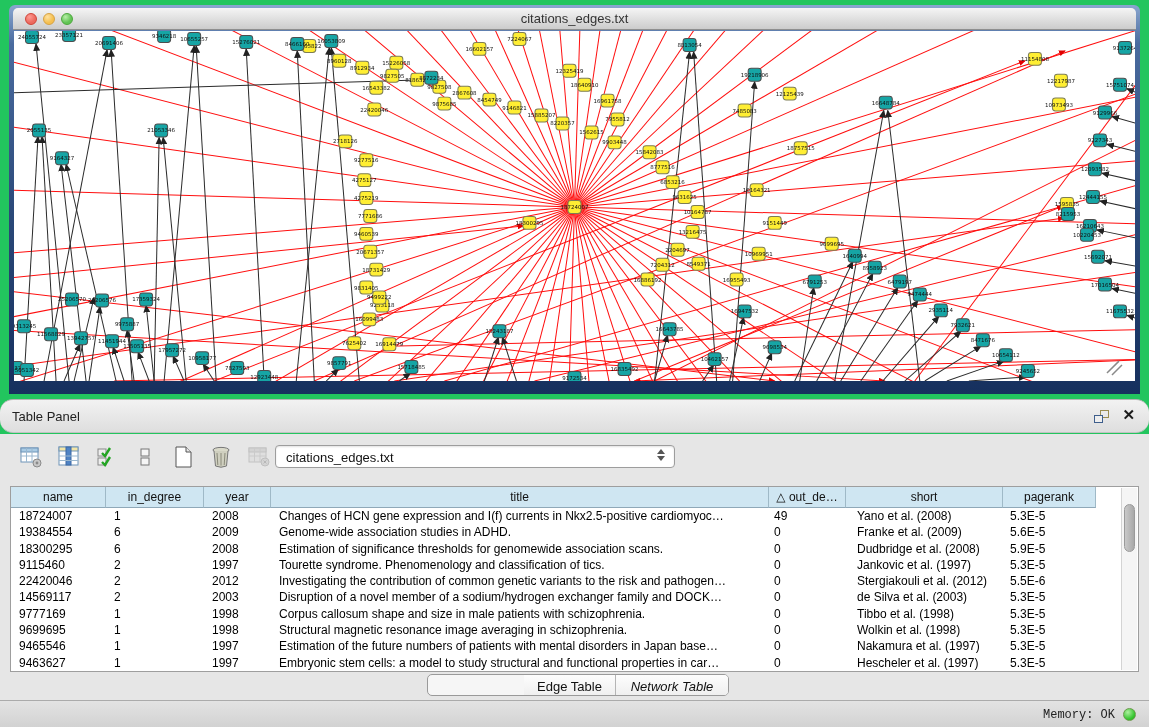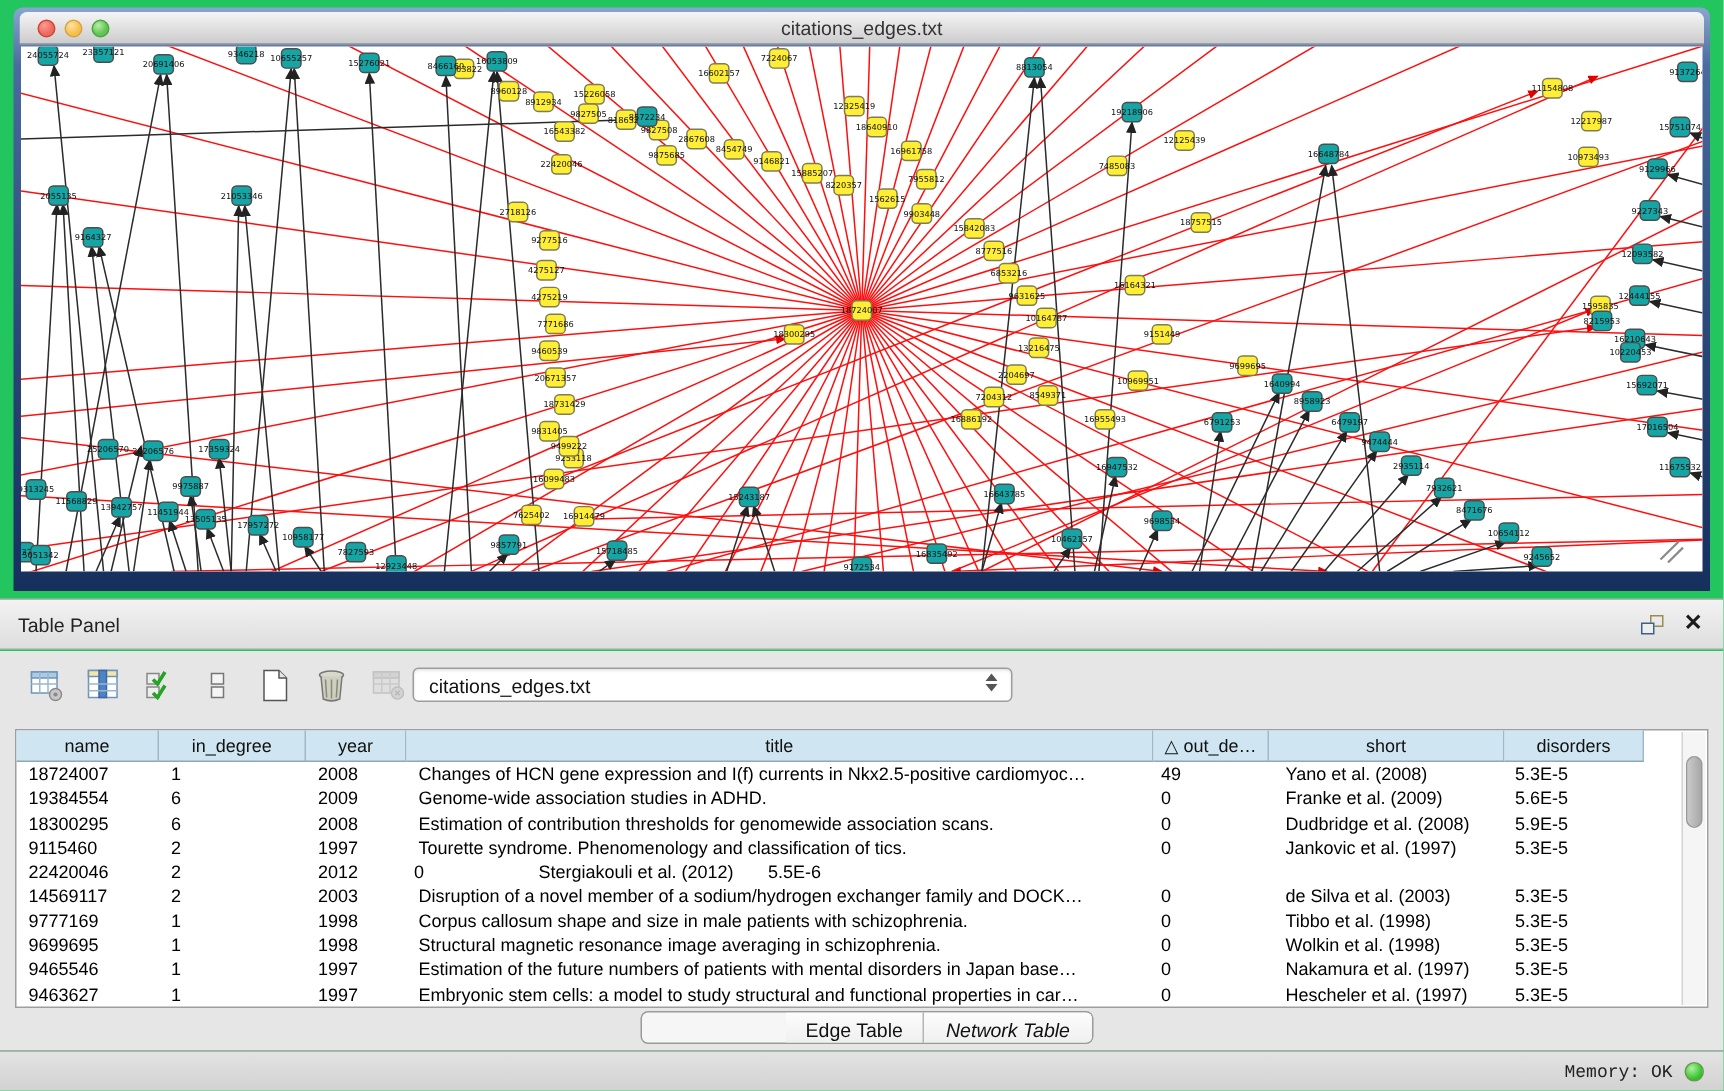--- a/index.html
+++ b/index.html
@@ -16,21 +16,21 @@
   .tl { position:absolute; top:5px; width:12px; height:12px; border-radius:50%; }
   #tl-close { left:12px;  background:radial-gradient(circle at 35% 30%,#ff9a92,#ec6a5e 60%); border:1px solid #d04437; }
   #tl-min   { left:30px;  background:radial-gradient(circle at 35% 30%,#ffe2a0,#f5bf4f 60%); border:1px solid #d6a243; }
   #tl-zoom  { left:48px;  background:radial-gradient(circle at 35% 30%,#b8eea8,#61c454 60%); border:1px solid #4ca73c; }
   #wtitle { position:absolute; left:0; right:0; top:3px; text-align:center; font-size:13px; color:#333; }
   #canvas { position:absolute; left:5px; right:5px; top:26px; bottom:13px; background:#ffffff; overflow:hidden; }
   #graph { width:100%; height:100%; display:block; }
 
   
   #panel-titlebar { position:absolute; left:0; top:399px; width:1149px; height:34px;
-    background:linear-gradient(#f2f2f2,#dedede); border-top:1px solid #b5b5b5; border-bottom:1px solid #c2c2c2; }
+    background:linear-gradient(#f2f2f2,#dedede); border-top:1px solid #b5b5b5; border-bottom:1px solid #c2c2c2;border-radius:13px; }
   #panel-title { position:absolute; left:12px; top:9px; font-size:13px; color:#222; }
   #panel-float { position:absolute; right:40px; top:10px; width:15px; height:13px; }
   #panel-float .back  { position:absolute; right:0; top:0; width:9px; height:8px; border:1px solid #9a8d52; }
   #panel-float .front { position:absolute; left:0; bottom:0; width:9px; height:8px; border:1px solid #3e5e8c; background:#eee; }
   #panel-close { position:absolute; right:14px; top:6px; font-size:15px; font-weight:bold; color:#1a1a1a; cursor:default; }
 
   #panel-body { position:absolute; left:0; top:434px; width:1149px; height:266px; background:#e6e6e6; }
 
   #toolbar { position:absolute; left:18px; top:6px; height:34px; display:flex; align-items:center; gap:12px; }
   .tbtn { width:26px; height:26px; display:flex; align-items:center; justify-content:center; }
@@ -808,21 +808,21 @@
     </div>
 
     <div id="tablebox">
       <div id="thead">
         <div class="th c0">name</div>
         <div class="th c1">in_degree</div>
         <div class="th c2">year</div>
         <div class="th c3">title</div>
         <div class="th c4"><span>△</span>&nbsp;<span>out_de…</span></div>
         <div class="th c5">short</div>
-        <div class="th c6">disorders</div>
+        <div class="th c6">pagerank</div>
       </div>
       <div id="tbody">
           <div class="tr">
             <div class="td c0">18724007</div>
             <div class="td c1">1</div>
             <div class="td c2">2008</div>
             <div class="td c3">Changes of HCN gene expression and I(f) currents in Nkx2.5-positive cardiomyoc…</div>
             <div class="td c4">49</div>
             <div class="td c5">Yano et al. (2008)</div>
             <div class="td c6">5.3E-5</div>
@@ -833,38 +833,39 @@
             <div class="td c2">2009</div>
             <div class="td c3">Genome-wide association studies in ADHD.</div>
             <div class="td c4">0</div>
             <div class="td c5">Franke et al. (2009)</div>
             <div class="td c6">5.6E-5</div>
           </div>
           <div class="tr">
             <div class="td c0">18300295</div>
             <div class="td c1">6</div>
             <div class="td c2">2008</div>
-            <div class="td c3">Estimation of contribution thresholds for genomewide association scans.</div>
+            <div class="td c3">Estimation of significance thresholds for genomewide association scans.</div>
             <div class="td c4">0</div>
             <div class="td c5">Dudbridge et al. (2008)</div>
             <div class="td c6">5.9E-5</div>
           </div>
           <div class="tr">
             <div class="td c0">9115460</div>
             <div class="td c1">2</div>
             <div class="td c2">1997</div>
             <div class="td c3">Tourette syndrome. Phenomenology and classification of tics.</div>
             <div class="td c4">0</div>
             <div class="td c5">Jankovic et al. (1997)</div>
             <div class="td c6">5.3E-5</div>
           </div>
           <div class="tr">
             <div class="td c0">22420046</div>
             <div class="td c1">2</div>
             <div class="td c2">2012</div>
+            <div class="td c3">Investigating the contribution of common genetic variants to the risk and pathogen…</div>
             <div class="td c4">0</div>
             <div class="td c5">Stergiakouli et al. (2012)</div>
             <div class="td c6">5.5E-6</div>
           </div>
           <div class="tr">
             <div class="td c0">14569117</div>
             <div class="td c1">2</div>
             <div class="td c2">2003</div>
             <div class="td c3">Disruption of a novel member of a sodium/hydrogen exchanger family and DOCK…</div>
             <div class="td c4">0</div>

